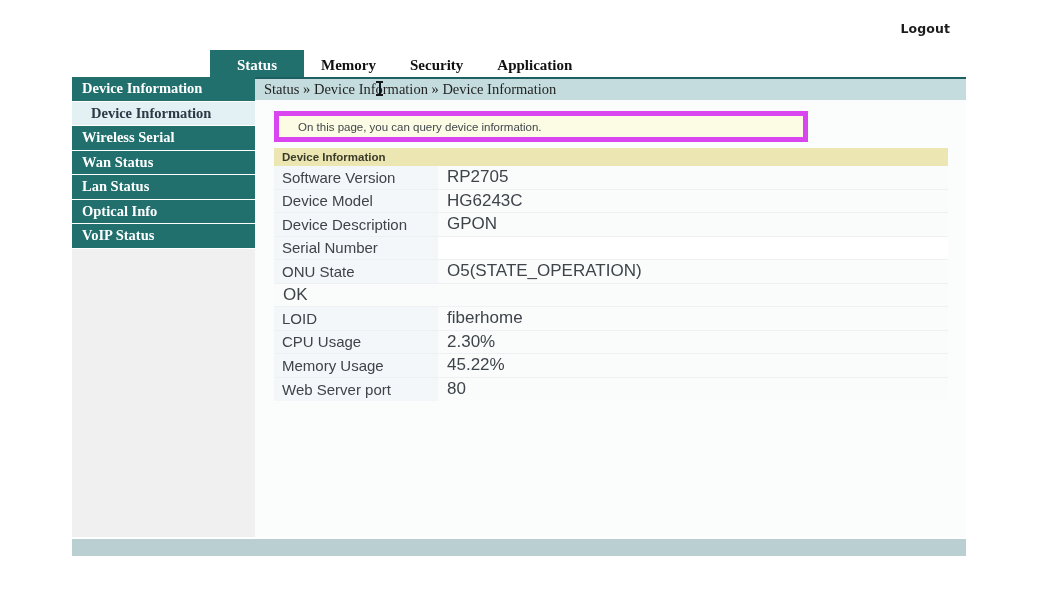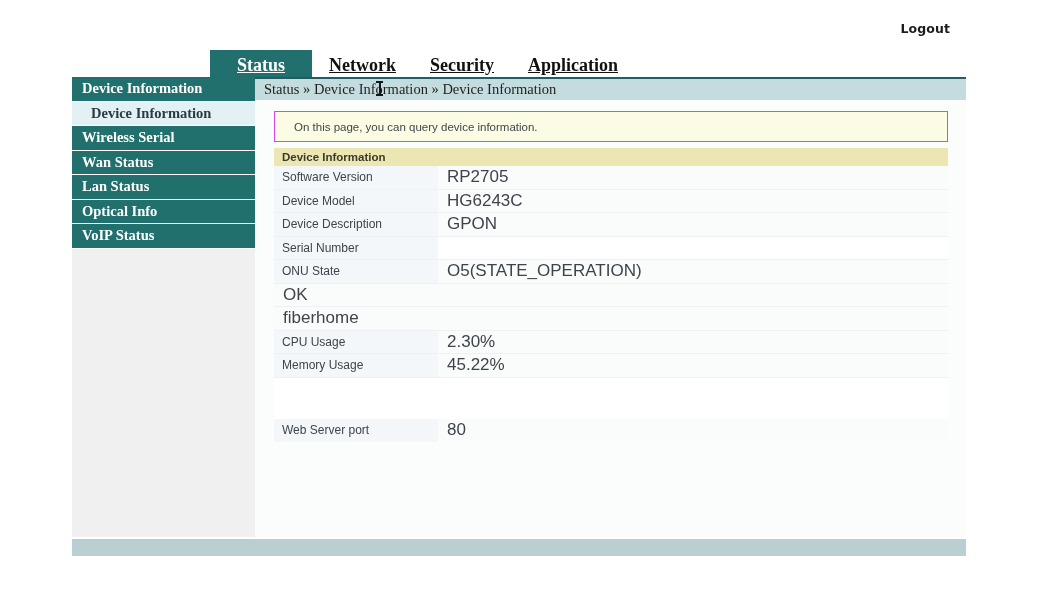--- a/index.html
+++ b/index.html
@@ -51,31 +51,30 @@
   .nav-tabs {
     position: absolute;
     left: 138px;
     top: 0;
     display: flex;
     align-items: stretch;
     height: 27px;
   }
   .nav-tab {
     font-family: "Liberation Serif", serif;
-    font-size: 18px;
+    font-size: 15px;
     font-weight: bold;
     color: #111111;
     padding: 3px 17px 0 17px;
     display: flex;
     align-items: center;
     justify-content: center;
     white-space: nowrap;
     cursor: pointer;
     background: transparent;
-    text-decoration: underline;
   }
   .nav-tab.active {
     background: #21706e;
     color: #ffffff;
     padding-left: 27px;
     padding-right: 27px;
   }
 
   
   .sidebar {
@@ -133,24 +132,24 @@
     align-items: center;
     padding-left: 9px;
     font-family: "Liberation Serif", serif;
     font-size: 14.5px;
     color: #1f1f1f;
   }
 
   .notice {
     position: absolute;
     left: 19px; top: 34px;
-    width: 674px;
+    width: 534px;
     height: 31px;
     background: #fcfbe3;
-    border: 1px solid #d946ef;
+    border: 5px solid #d946ef;
     display: flex;
     align-items: center;
     padding-left: 19px;
     font-size: 11.5px;
     color: #41474d;
   }
 
   
   .table {
     position: absolute;
@@ -166,28 +165,28 @@
     padding-left: 8px;
     font-size: 11.5px;
     font-weight: bold;
     color: #3a3a2a;
   }
   .row {
     display: flex;
     height: 23.5px;
     border-bottom: 1px solid #eef1f3;
   }
-  .row:last-child { border-bottom: none; margin-top: 41px; }
+  .row:last-child { border-bottom: none; }
   .cell-label {
     width: 164px;
     background: #f3f7f9;
     display: flex;
     align-items: center;
     padding-left: 8px;
-    font-size: 12px;
+    font-size: 15px;
     color: #3e444a;
   }
   .cell-value {
     flex: 1;
     background: #fafcfc;
     display: flex;
     align-items: center;
     padding-left: 9px;
     font-size: 17px;
     color: #3e444a;
@@ -231,21 +230,21 @@
 
 <div id="app">
 
   <div class="topbar">
     <div class="logout-link">Logout</div>
   </div>
 
   <div class="navbar">
     <div class="nav-tabs" id="nav-tabs">
         <div class="nav-tab active">Status</div>
-        <div class="nav-tab">Network</div>
+        <div class="nav-tab">Memory</div>
         <div class="nav-tab">Security</div>
         <div class="nav-tab">Application</div>
       </div>
   </div>
 
   <div class="sidebar" id="sidebar">
       <div class="side-item group">Device Information</div>
       <div class="side-item sub">Device Information</div>
       <div class="side-item group">Wireless Serial</div>
       <div class="side-item group">Wan Status</div>
@@ -281,20 +280,21 @@
             <div class="cell-label">Serial Number</div>
           </div>
           <div class="row">
             <div class="cell-label">ONU State</div>
             <div class="cell-value">O5(STATE_OPERATION)</div>
           </div>
           <div class="row">
             <div class="cell-value">OK</div>
           </div>
           <div class="row">
+            <div class="cell-label">LOID</div>
             <div class="cell-value">fiberhome</div>
           </div>
           <div class="row">
             <div class="cell-label">CPU Usage</div>
             <div class="cell-value">2.30%</div>
           </div>
           <div class="row">
             <div class="cell-label">Memory Usage</div>
             <div class="cell-value">45.22%</div>
           </div>

